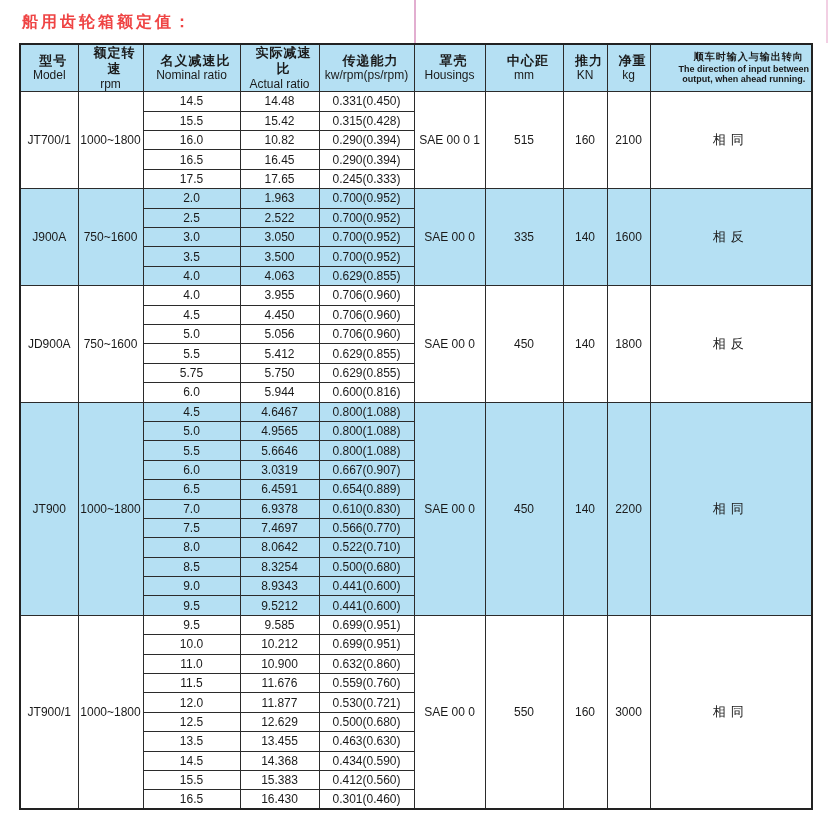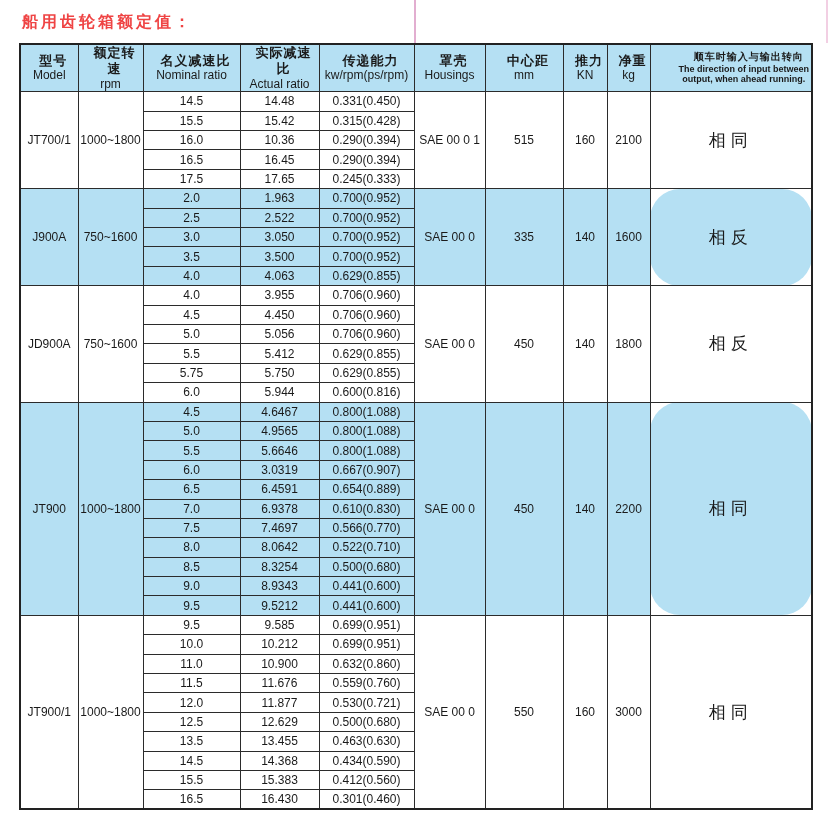--- a/index.html
+++ b/index.html
@@ -41,21 +41,21 @@
     font-weight: bold;
   }
   .h-zh { font-size: 13px; letter-spacing: 1px; line-height: 1.25; padding-left: 8px; }
   .h-en { font-size: 12px; font-weight: normal; line-height: 1.15; letter-spacing: 0; }
   th.small .h-zh { font-size: 10px; letter-spacing: 1px; margin-left: 28px; }
   th.small .h-en { font-size: 9px; font-weight: bold; line-height: 1.2; padding-left: 26px; }
 
   .ratings tbody tr { height: 19.4px; }
   .ratings tbody td { font-size: 12px; background: #ffffff; }
   .ratings tbody tr.shaded td { background: #b5e0f3; }
-  .ratings tbody td.dir { font-size: 17px; letter-spacing: 5px; border-radius: 30px; }
+  .ratings tbody td.dir { font-size: 13px; letter-spacing: 5px; }
 </style>
 </head>
 <body>
 
 <div class="page">
 
   <div class="pink-line" style="left:414px"></div>
   <div class="pink-line right" style="left:826px"></div>
 
   <div class="page-title">船用齿轮箱额定值：</div>
@@ -130,21 +130,21 @@
           <td rowspan="5">2100</td>
           <td rowspan="5" class="dir">相同</td>
         </tr>
         <tr>
           <td>15.5</td>
           <td>15.42</td>
           <td>0.315(0.428)</td>
         </tr>
         <tr>
           <td>16.0</td>
-          <td>10.36</td>
+          <td>10.82</td>
           <td>0.290(0.394)</td>
         </tr>
         <tr>
           <td>16.5</td>
           <td>16.45</td>
           <td>0.290(0.394)</td>
         </tr>
         <tr>
           <td>17.5</td>
           <td>17.65</td>

